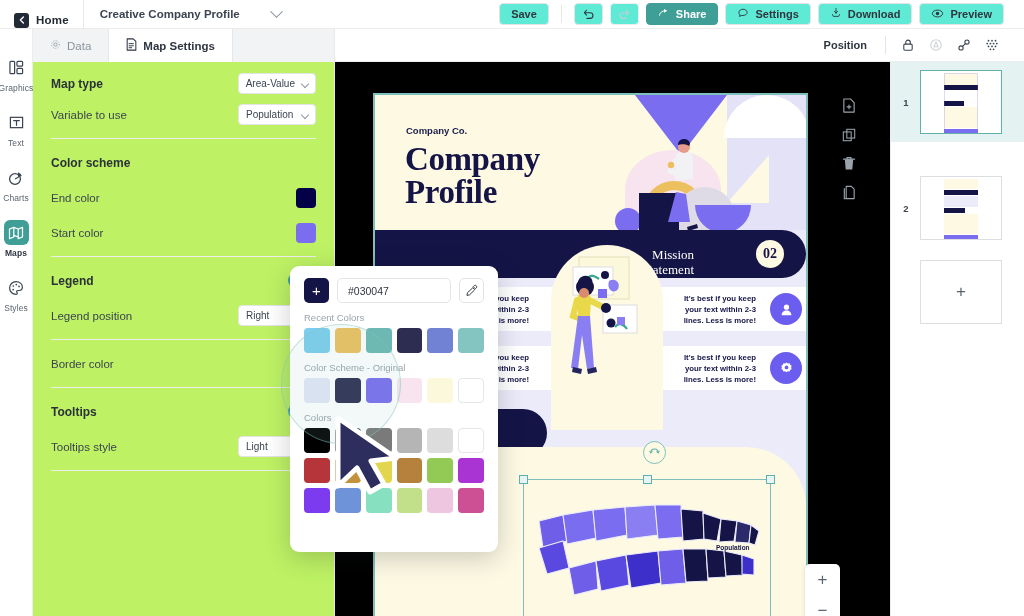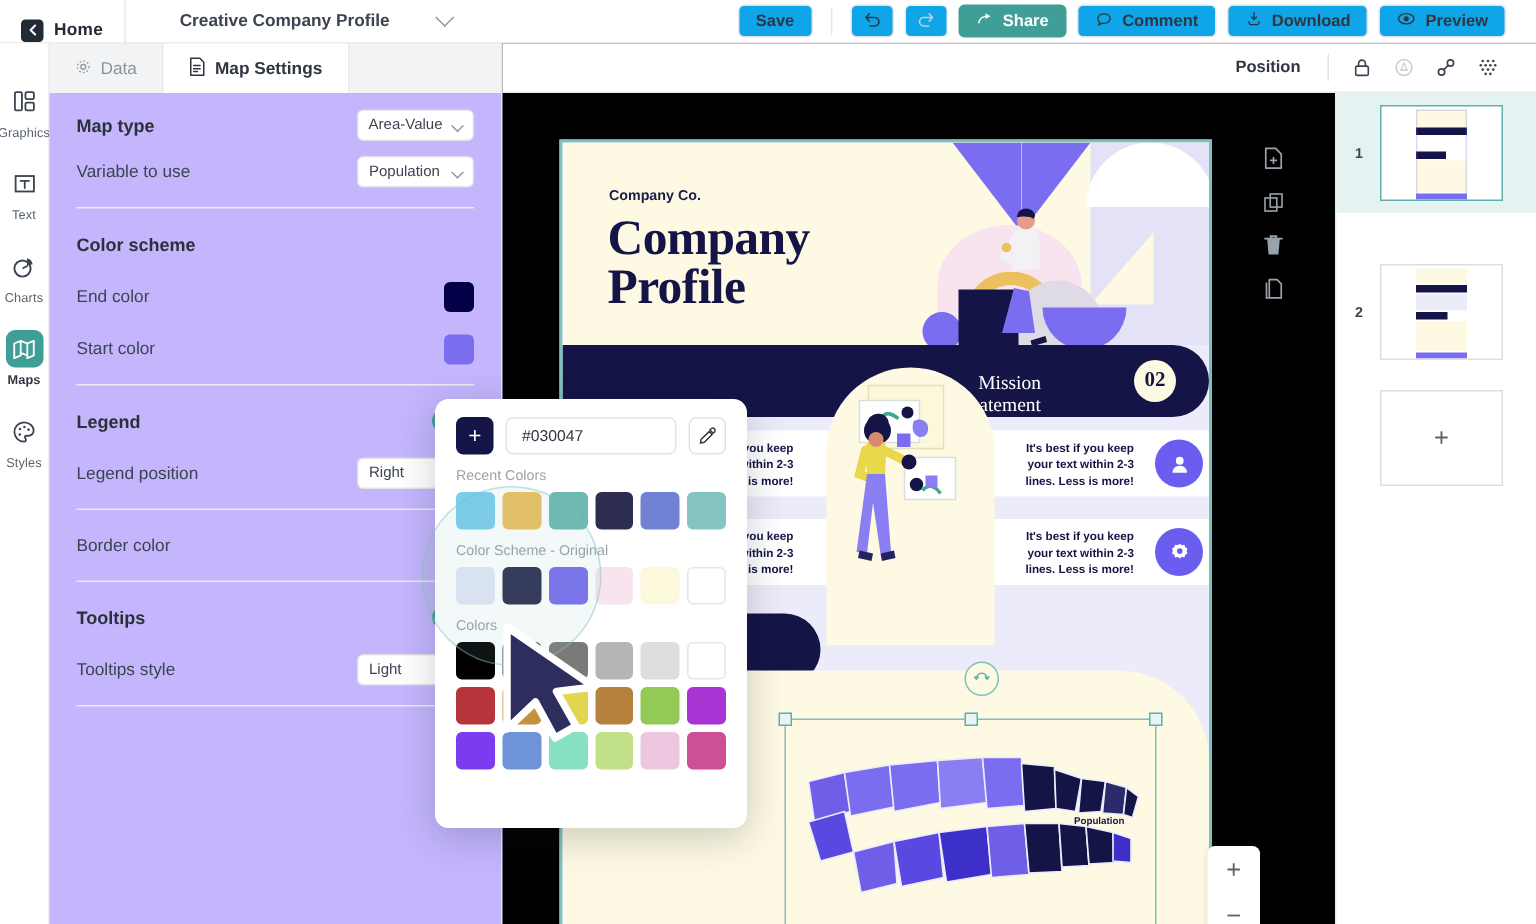--- a/index.html
+++ b/index.html
@@ -20,28 +20,28 @@
   }
   .home-btn { display:flex; align-items:center; gap:7px; padding: 12px 14px 0 14px; height:29px; cursor:pointer;}
   .home-sq {
     width: 15px; height: 15px; background: #222a35; border-radius: 3px;
     display:flex; align-items:center; justify-content:center;
   }
   .home-sq svg { display:block; }
   .home-lbl { font-size: 11.5px; font-weight: 700; color: #232a33; letter-spacing:.2px;}
   .tb-div { width:1px; height:29px; background:#e8e8e8; }
   .doc-title { display:flex; align-items:center; gap:32px; padding: 0 16px; height:29px; cursor:pointer;}
-  .doc-title-lbl { font-size: 11.5px; color: #3b4450; font-weight:600;margin-left:20px; }
+  .doc-title-lbl { font-size: 11.5px; color: #3b4450; font-weight:600; }
   .chev { width:9px; height:9px; border-right:1.6px solid #8e98a4; border-bottom:1.6px solid #8e98a4; transform: rotate(45deg) translate(-2px,-2px); }
   .chev-sm { width:6px; height:6px; border-right:1.4px solid #8e98a4; border-bottom:1.4px solid #8e98a4; transform: rotate(45deg); }
   .tb-right { margin-left:auto; display:flex; align-items:center; gap: 7px; padding-right: 20px; }
   .tb-btn {
     height: 22px; border:1px solid #e2e4e7; border-radius: 4px;
     display:flex; align-items:center; gap:6px; padding: 0 11px;
-    font-size: 11px; font-weight:700; color:#2f3640; background:#0ea5e9; cursor:pointer;
+    font-size: 11px; font-weight:700; color:#2f3640; background:#5eead4; cursor:pointer;
     white-space:nowrap;
   }
   .tb-btn.icon-only { padding: 0 7px; }
   .tb-btn.primary { background:#3f9e96; border-color:#3f9e96; color:#fff; }
   .tb-btn.disabled { color:#c9ced4; border-color:#eceef0; }
   .tb-sep { width:1px; height:18px; background:#e8e8e8; margin: 0 5px; }
 
   
   .rail {
     position:absolute; left:0; top:29px; width:33px; height:587px;
@@ -53,21 +53,21 @@
     width:25px; height:25px; border-radius:6px;
     display:flex; align-items:center; justify-content:center; color:#3b4450;
   }
   .rail-item.active .rail-ico { background:#3f9e96; color:#fff; }
   .rail-lbl { font-size:8.5px; color:#5a646f; letter-spacing:.1px; }
   .rail-item.active .rail-lbl { font-weight:700; color:#2f3640; }
 
   
   .panel {
     position:absolute; left:33px; top:29px; width:302px; height:587px;
-    background:#c4b5fd; border-right:1px solid #e9e9e9;
+    background:#bef264; border-right:1px solid #e9e9e9;
   }
   .tabs { display:flex; height:33px; background:#fff; }
   .tab {
     display:flex; align-items:center; gap:6px; padding: 0 17px; height:33px;
     font-size:11.5px; color:#8a939e; background:#f2f3f4; cursor:pointer;
     border-right:1px solid #e6e7e8;
   }
   .tab.active { background:#fff; color:#2f3640; font-weight:700; }
   .tab-fill { flex:1; background:#f2f3f4; }
   .panel-body { padding: 0 18px; }
@@ -270,21 +270,21 @@
             </svg>
         </span>
         <span>Share</span>
       </div>
       <div class="tb-btn">
         <span>
           <svg width="12" height="12" viewBox="0 0 16 16">
               <path d="M2.5 7.2c0-2.4 2.5-4.2 5.5-4.2s5.5 1.8 5.5 4.2S11 11.4 8 11.4c-.6 0-1.2-.06-1.7-.17L3.3 12.6l.8-2.1C3.1 9.7 2.5 8.5 2.5 7.2z" fill="none" stroke="#2f3640" stroke-width="1.2"></path>
             </svg>
         </span>
-        <span>Comment</span>
+        <span>Settings</span>
       </div>
       <div class="tb-btn">
         <span>
           <svg width="12" height="12" viewBox="0 0 16 16">
               <path d="M8 2v6m0 0L5.8 5.8M8 8l2.2-2.2" fill="none" stroke="#2f3640" stroke-width="1.2" stroke-linecap="round"></path>
               <path d="M3 9.5l1.5 3h7l1.5-3" fill="none" stroke="#2f3640" stroke-width="1.2" stroke-linejoin="round"></path>
             </svg>
         </span>
         <span>Download</span>
       </div>

